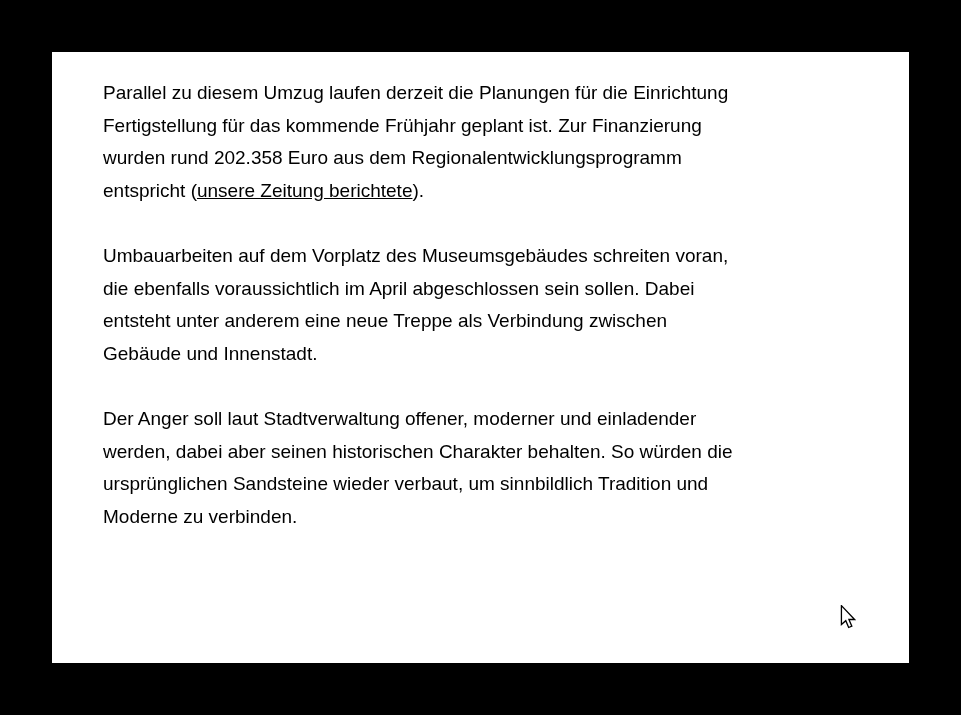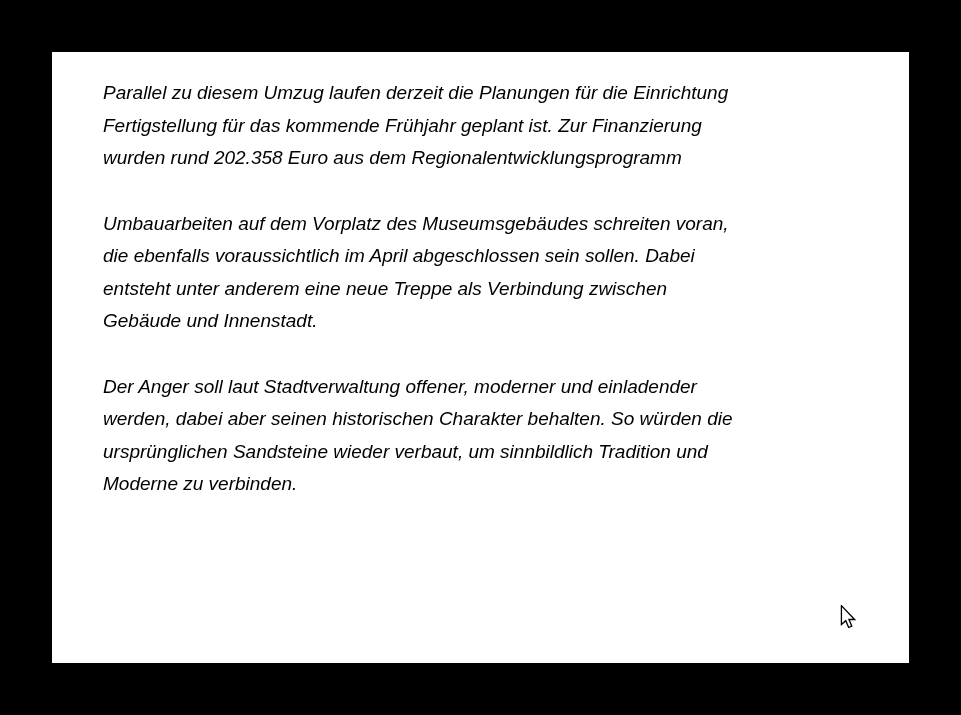--- a/index.html
+++ b/index.html
@@ -16,39 +16,40 @@
     width: 857px; height: 611px;
     background: #ffffff;
   }
   .article {
     position: absolute;
     left: 51px; top: 25px;
     color: #000000;
     font-size: 19px;
     line-height: 32.5px;
   }
-  .paragraph { margin: 0 0 33px 0; font-style: italic; }
+  .paragraph { margin: 0 0 33px 0; }
   .line { white-space: pre; }
   .link { text-decoration: underline; cursor: pointer; }
   .cursor-svg {
     position: absolute;
     left: 840px; top: 605px;
     width: 16px; height: 25px;
     pointer-events: none;
   }
 </style>
 </head>
 <body style="background: rgb(0, 0, 0);">
 
 <div class="page-card" style="background: rgb(255, 255, 255);">
   <div class="article" style="color: rgb(0, 0, 0);">
       <div class="paragraph">
         <div class="line"><span>Parallel zu diesem Umzug laufen derzeit die Planungen für die Einrichtung</span></div>
         <div class="line"><span>Fertigstellung für das kommende Frühjahr geplant ist. Zur Finanzierung</span></div>
         <div class="line"><span>wurden rund 202.358 Euro aus dem Regionalentwicklungsprogramm</span></div>
+        <div class="line"><span>entspricht (</span><span class="link">unsere Zeitung berichtete</span><span>).</span></div>
       </div>
       <div class="paragraph">
         <div class="line"><span>Umbauarbeiten auf dem Vorplatz des Museumsgebäudes schreiten voran,</span></div>
         <div class="line"><span>die ebenfalls voraussichtlich im April abgeschlossen sein sollen. Dabei</span></div>
         <div class="line"><span>entsteht unter anderem eine neue Treppe als Verbindung zwischen</span></div>
         <div class="line"><span>Gebäude und Innenstadt.</span></div>
       </div>
       <div class="paragraph">
         <div class="line"><span>Der Anger soll laut Stadtverwaltung offener, moderner und einladender</span></div>
         <div class="line"><span>werden, dabei aber seinen historischen Charakter behalten. So würden die</span></div>

